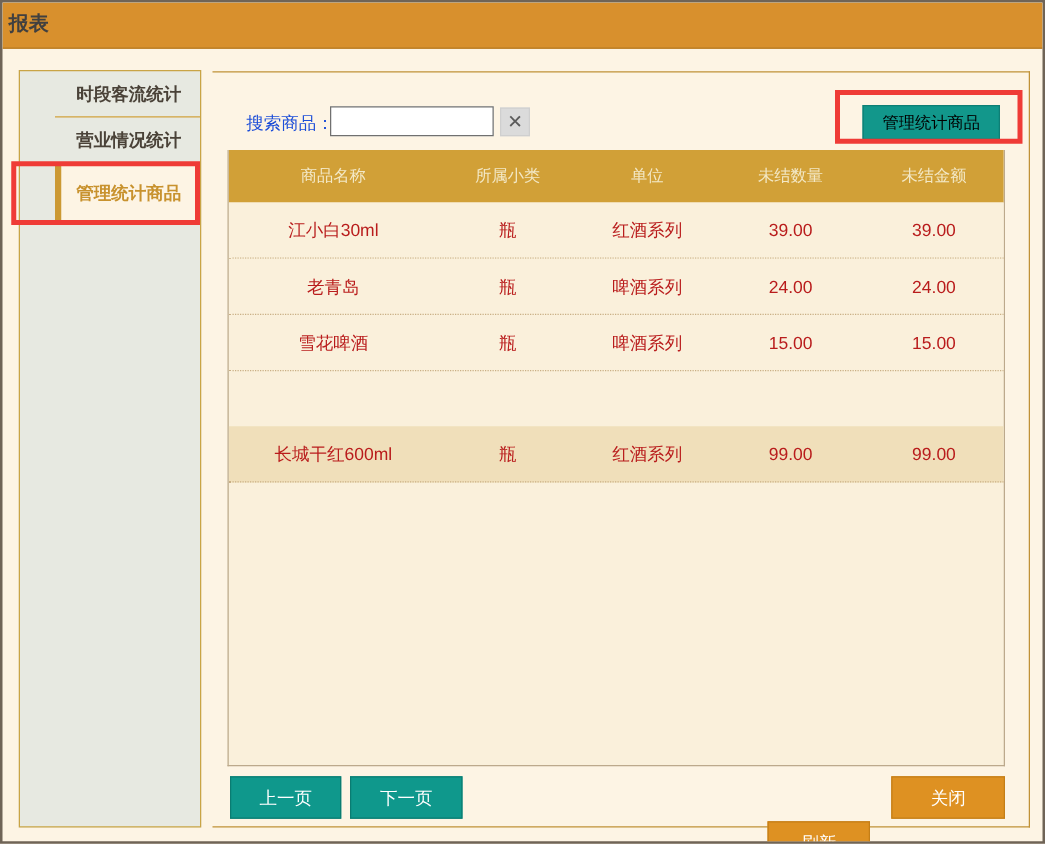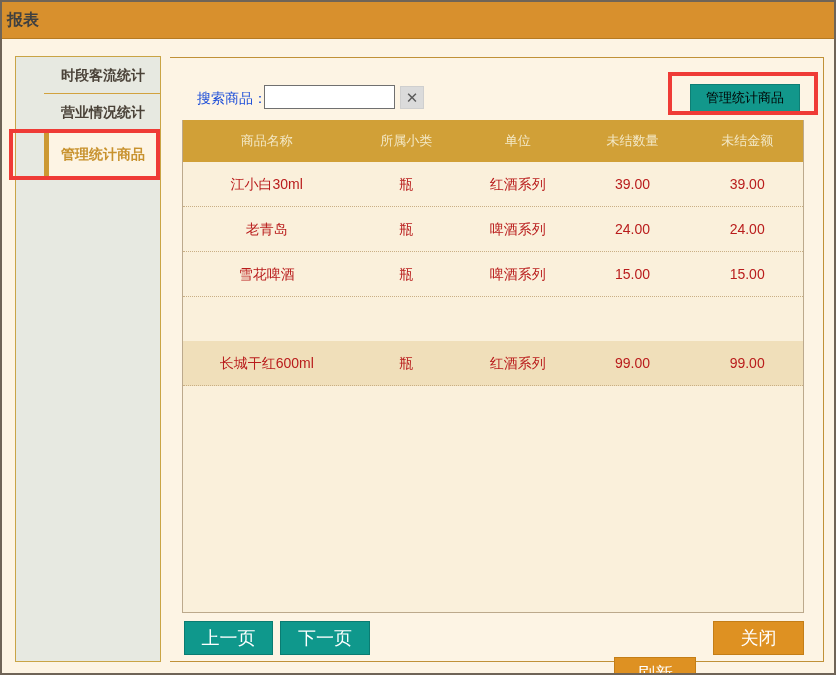--- a/index.html
+++ b/index.html
@@ -53,21 +53,21 @@
   .thead { display:flex; height:42px; background:#D1A037; }
   .thead .cell { color:#F3E8C6; font-size:13px; line-height:42px; }
   .trow { display:flex; height:45px; border-bottom:1px dotted #C9AF85; background:#FAF0DB; }
   .trow.selected { background:#F0DFBA;margin-top:44px; }
   .trow .cell { color:#b91c1c; font-size:14px; line-height:44px; }
   .cell { text-align:center; overflow:hidden; white-space:nowrap; }
   .c-name { width:27%; } .c-unit { width:18%; } .c-cat { width:18%; }
   .c-qty { width:19%; } .c-amt { width:18%; }
 
   
-  .btn { position:absolute; top:563px; height:34px; color:#FFFFFF; font-size:18px;
+  .btn { position:absolute; top:563px; height:34px; color:#FFFFFF; font-size:14px;
          text-align:center; line-height:32px; cursor:pointer; }
   .btn-teal { background:#0F988C; border:1px solid #0A7C72; }
   .btn-orange { background:#DE9122; border:1px solid #C47E17; }
   .btn-prev { left:14px;  width:89px; }
   .btn-next { left:110px; width:90px; }
   .btn-refresh { left:444px; width:82px;margin-top:36px; }
   .btn-close   { left:543px; width:91px; }
 </style>
 </head>
 <body>

